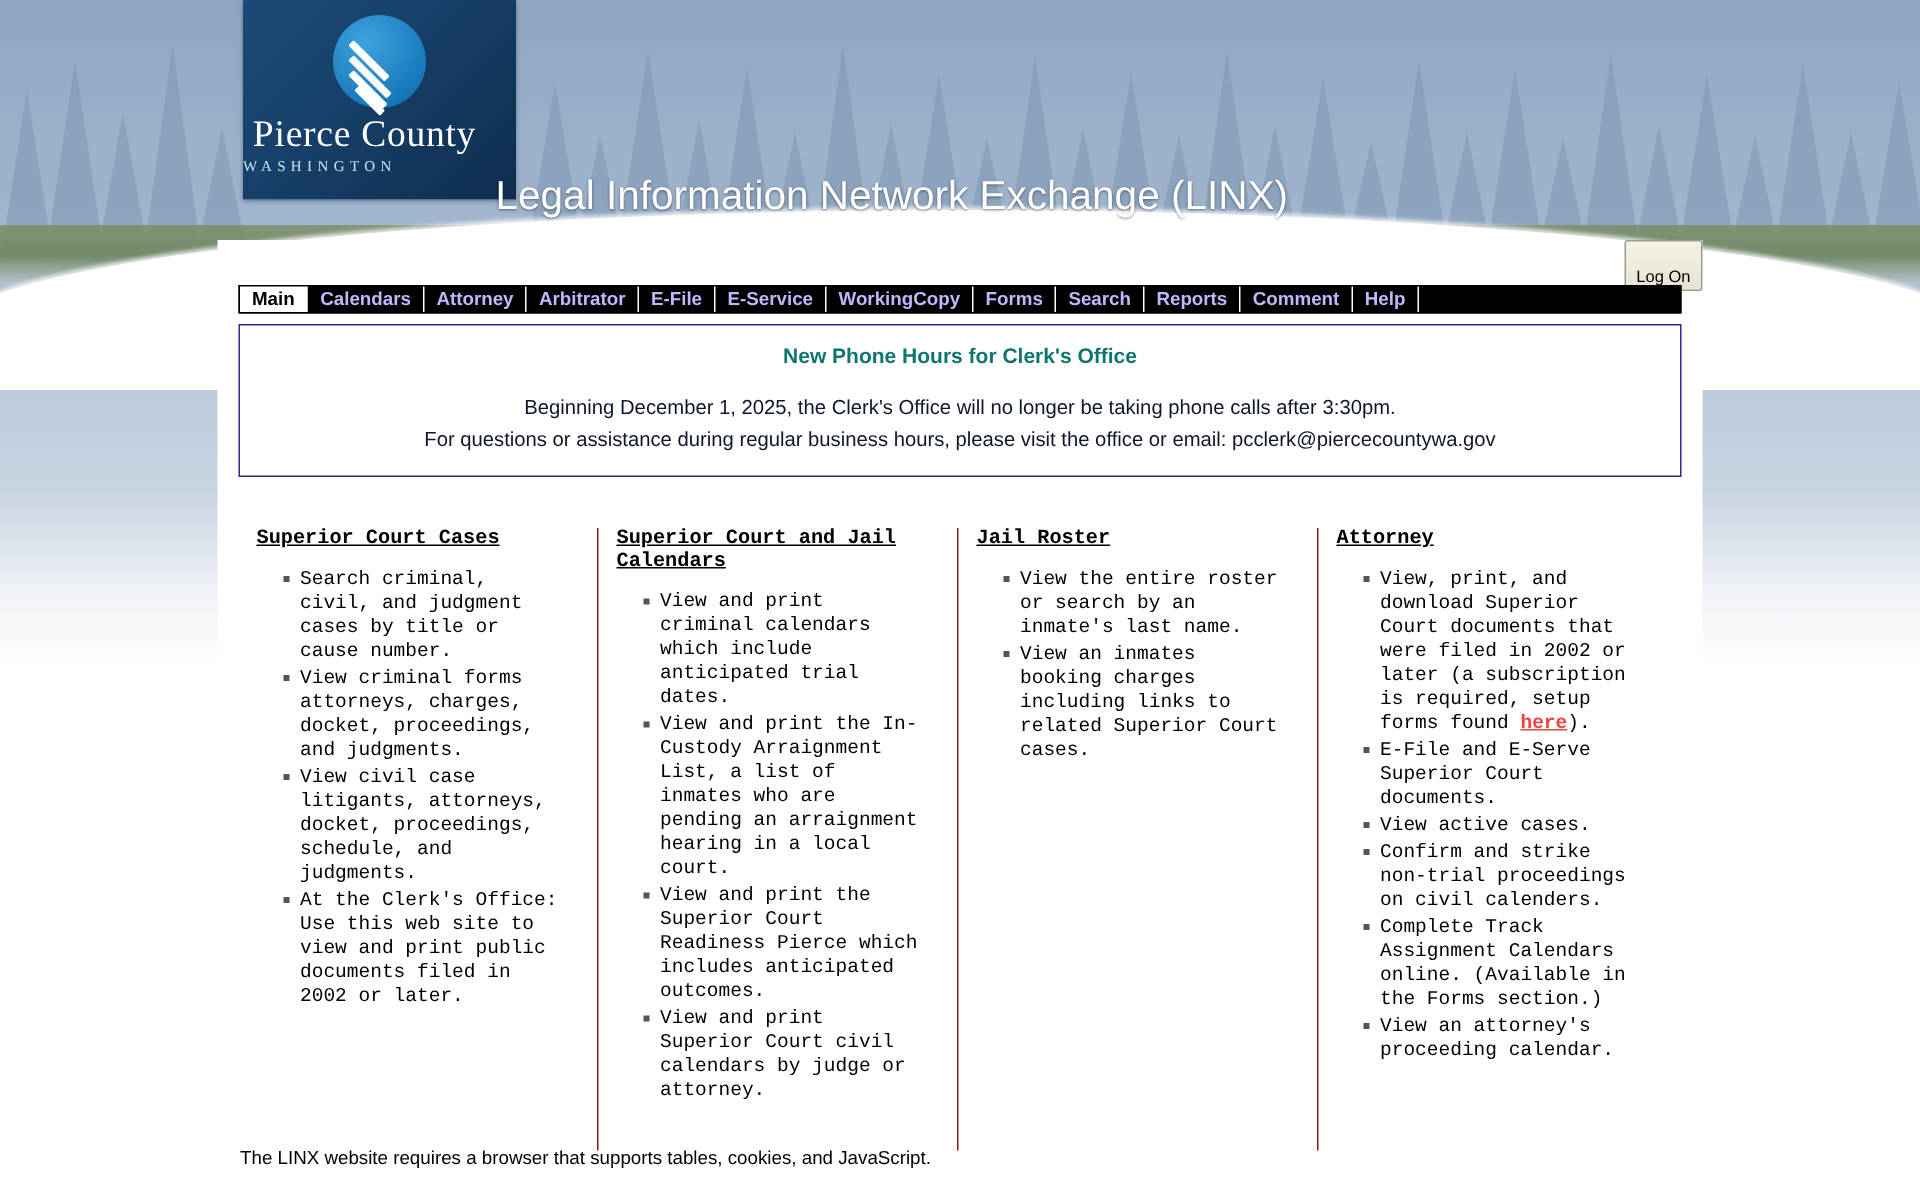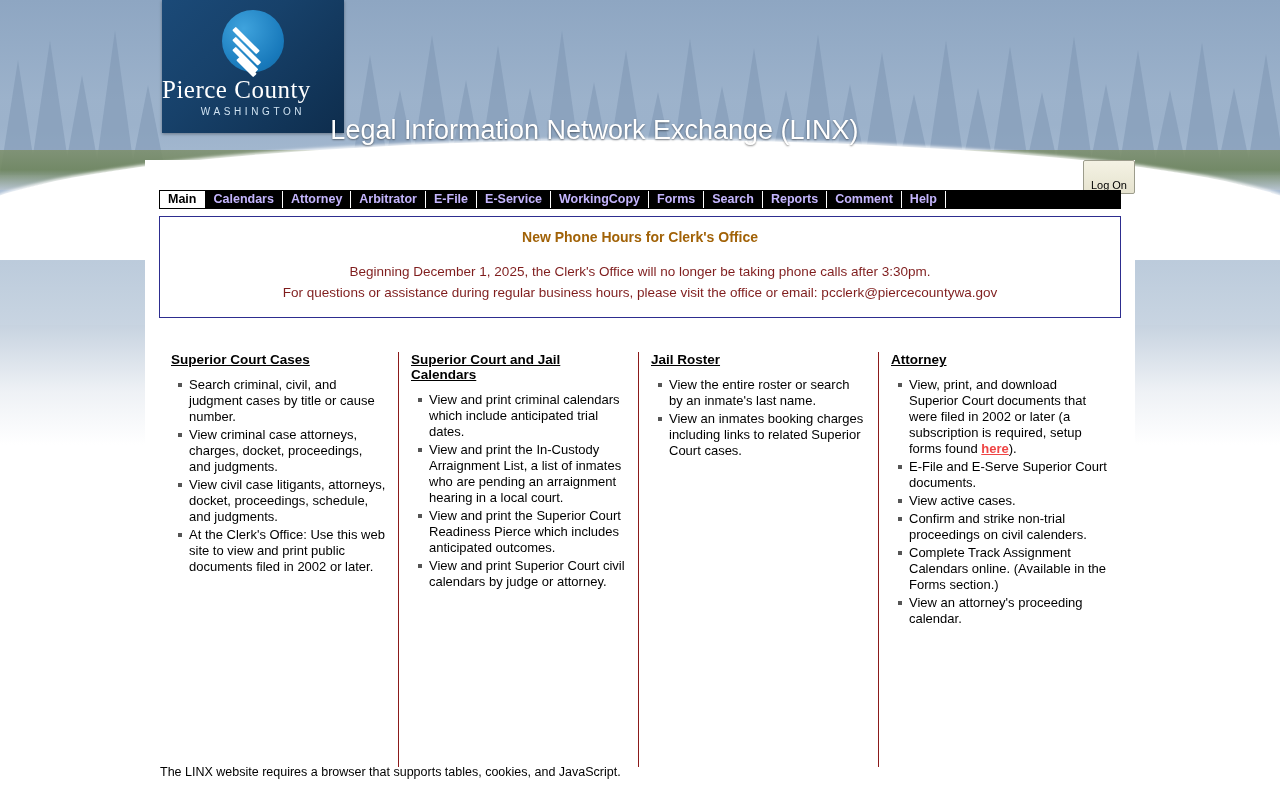--- a/index.html
+++ b/index.html
@@ -84,34 +84,34 @@
     position: absolute;
     background: #ffffff;
     height: 5px;
     border-radius: 1px;
     transform-origin: left center;
   }
   #logo-name {
     position: absolute;
     left: 0; top: 76px;
     width: 162px;
-    text-align: left;
+    text-align: center;
     color: #ffffff;
     font-family: "Liberation Serif", serif;
     font-size: 25px;
     letter-spacing: .5px;
   }
   #logo-sub {
     position: absolute;
     left: 0; top: 106px;
     width: 182px;
-    text-align: center;
     color: #cfe2f1;
     font-size: 10px;
     letter-spacing: 3.6px;
+    font-family: Liberation Serif, serif;
   }
 
   #site-title {
     position: absolute;
     left: 0; top: 115px;
     width: 1133px;
     text-align: center;
     color: #ffffff;
     font-size: 27px;
     text-shadow: 0 1px 2px rgba(0,0,0,.45);
@@ -179,56 +179,57 @@
     position: absolute;
     left: 14px; top: 56px;
     width: 962px;
     box-sizing: border-box;
     border: 1px solid #2d2d8f;
     background: #ffffff;
     padding: 12px 10px 14px 10px;
     text-align: center;
   }
   #notice-title {
-    color: #a16207;
+    color: #0f766e;
     font-weight: bold;
     font-size: 14px;
     margin-bottom: 16px;
   }
   .notice-line {
     font-size: 13.5px;
     line-height: 21px;
-    color: #7f1d1d;
+    color: #0f172a;
   }
 
   
   #columns {
     position: absolute;
     left: 14px; top: 192px;
     width: 962px;
     display: flex;
   }
   .col {
     width: 240px;
     box-sizing: border-box;
     padding: 0 12px 0 12px;
     border-right: 1px solid #8b1a1a;
     min-height: 415px;
+    font-family: Liberation Mono, monospace;
   }
   .col:last-child { border-right: none; }
   .col h3 {
     margin: 0 0 10px 0;
     font-size: 13.5px;
     font-weight: bold;
     text-decoration: underline;
     line-height: 15px;
     cursor: pointer;
   }
   .col ul {
-    margin: 0;
+    margin: 11px;
     padding-left: 18px;
     list-style: none;
   }
   .col li {
     position: relative;
     font-size: 13px;
     line-height: 16px;
     margin-bottom: 2px;
   }
   .col li:before {
@@ -342,21 +343,21 @@
         <div class="notice-line">Beginning December 1, 2025, the Clerk's Office will no longer be taking phone calls after 3:30pm.</div>
         <div class="notice-line">For questions or assistance during regular business hours, please visit the office or email: pcclerk@piercecountywa.gov</div>
       </div>
   </div>
 
   <div id="columns">
       <div class="col">
         <h3>Superior Court Cases</h3>
         <ul>
           <li>Search criminal, civil, and judgment cases by title or cause number.</li>
-          <li>View criminal case attorneys, charges, docket, proceedings, and judgments.</li>
+          <li>View criminal forms attorneys, charges, docket, proceedings, and judgments.</li>
           <li>View civil case litigants, attorneys, docket, proceedings, schedule, and judgments.</li>
           <li>At the Clerk's Office: Use this web site to view and print public documents filed in 2002 or later.</li>
         </ul>
       </div>
       <div class="col">
         <h3>Superior Court and Jail Calendars</h3>
         <ul>
           <li>View and print criminal calendars which include anticipated trial dates.</li>
           <li>View and print the In-Custody Arraignment List, a list of inmates who are pending an arraignment hearing in a local court.</li>
           <li>View and print the Superior Court Readiness Pierce which includes anticipated outcomes.</li>

